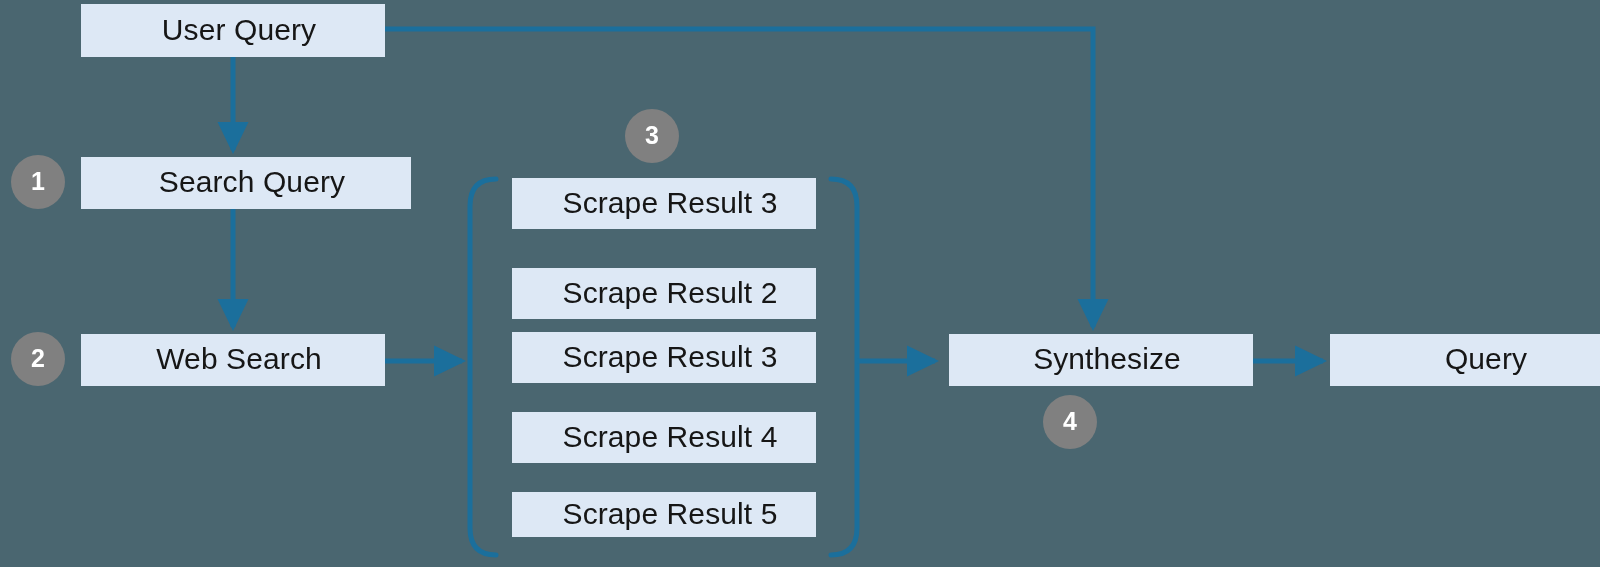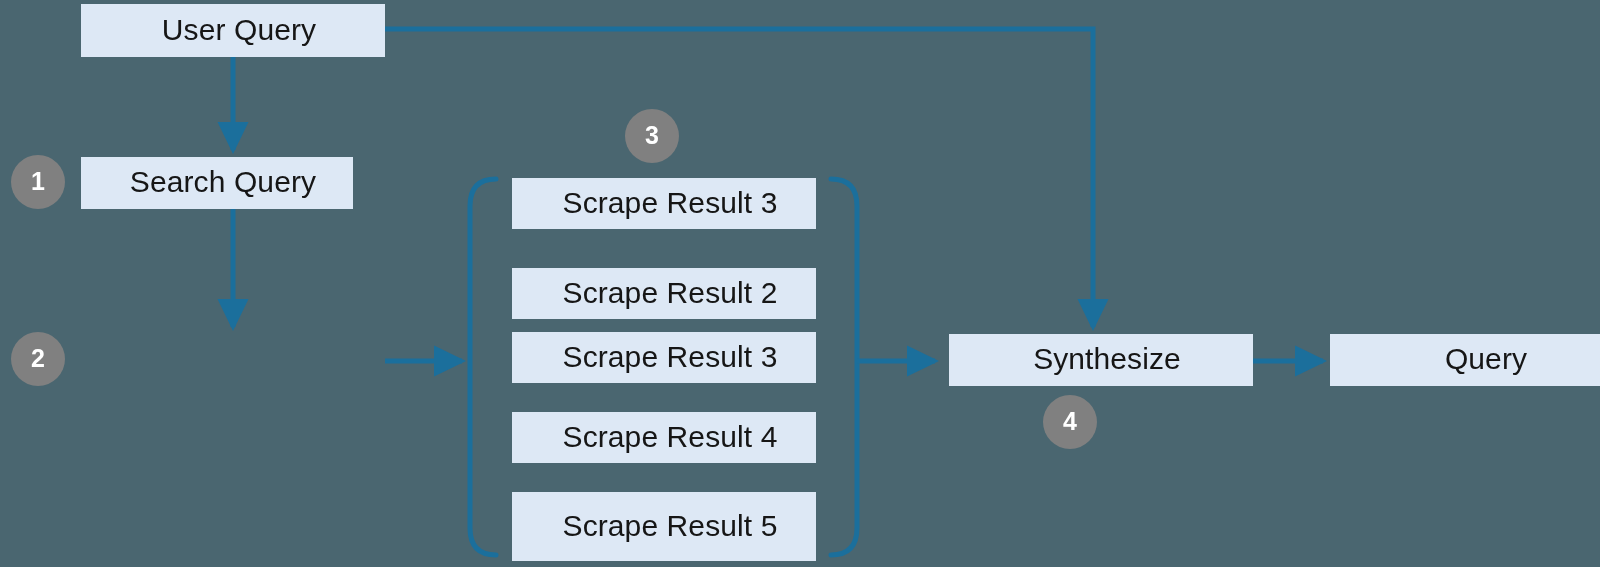--- a/index.html
+++ b/index.html
@@ -105,24 +105,27 @@
 
     <g>
       <path d="M 1246 361 L 1323 361" stroke="#1b6f9c" stroke-width="5" fill="none" marker-end="url(#arrowhead)"></path>
     </g>
   </svg>
 
   <div class="node" style="left: 81px; top: 4px; width: 304px; height: 53px;">
     <span class="node-label">User Query</span>
   </div>
 
-  <div class="node" style="left: 81px; top: 157px; width: 272px; height: 52px;">
+  <div class="node" style="left: 81px; top: 157px; width: 330px; height: 52px;">
     <span class="node-label">Search Query</span>
   </div>
 
+  <div class="node" style="left: 81px; top: 334px; width: 304px; height: 52px;">
+    <span class="node-label">Web Search</span>
+  </div>
 
   <div class="node" style="left: 942px; top: 334px; width: 304px; height: 52px; margin-left: 7px;">
     <span class="node-label">Synthesize</span>
   </div>
 
   <div class="node" style="left: 1330px; top: 334px; width: 300px; height: 52px;">
     <span class="node-label">Query</span>
   </div>
 
   <div id="scrape-group">
@@ -131,21 +134,21 @@
       </div>
       <div class="node" style="left: 512px; top: 256px; width: 304px; height: 51px; margin-top: 12px;">
         <span class="node-label">Scrape Result 2</span>
       </div>
       <div class="node" style="left: 512px; top: 332px; width: 304px; height: 51px;">
         <span class="node-label">Scrape Result 3</span>
       </div>
       <div class="node" style="left: 512px; top: 412px; width: 304px; height: 51px;">
         <span class="node-label">Scrape Result 4</span>
       </div>
-      <div class="node" style="left: 512px; top: 492px; width: 304px; height: 69px;">
+      <div class="node" style="left: 512px; top: 492px; width: 304px; height: 45px;">
         <span class="node-label">Scrape Result 5</span>
       </div>
     </div>
 
   <div id="badge-group">
       <div class="badge" style="left: 11px; top: 155px; background: rgb(128, 128, 128); color: rgb(255, 255, 255);">
         <span class="badge-text">1</span>
       </div>
       <div class="badge" style="left: 11px; top: 332px; background: rgb(128, 128, 128); color: rgb(255, 255, 255);">
         <span class="badge-text">2</span>

